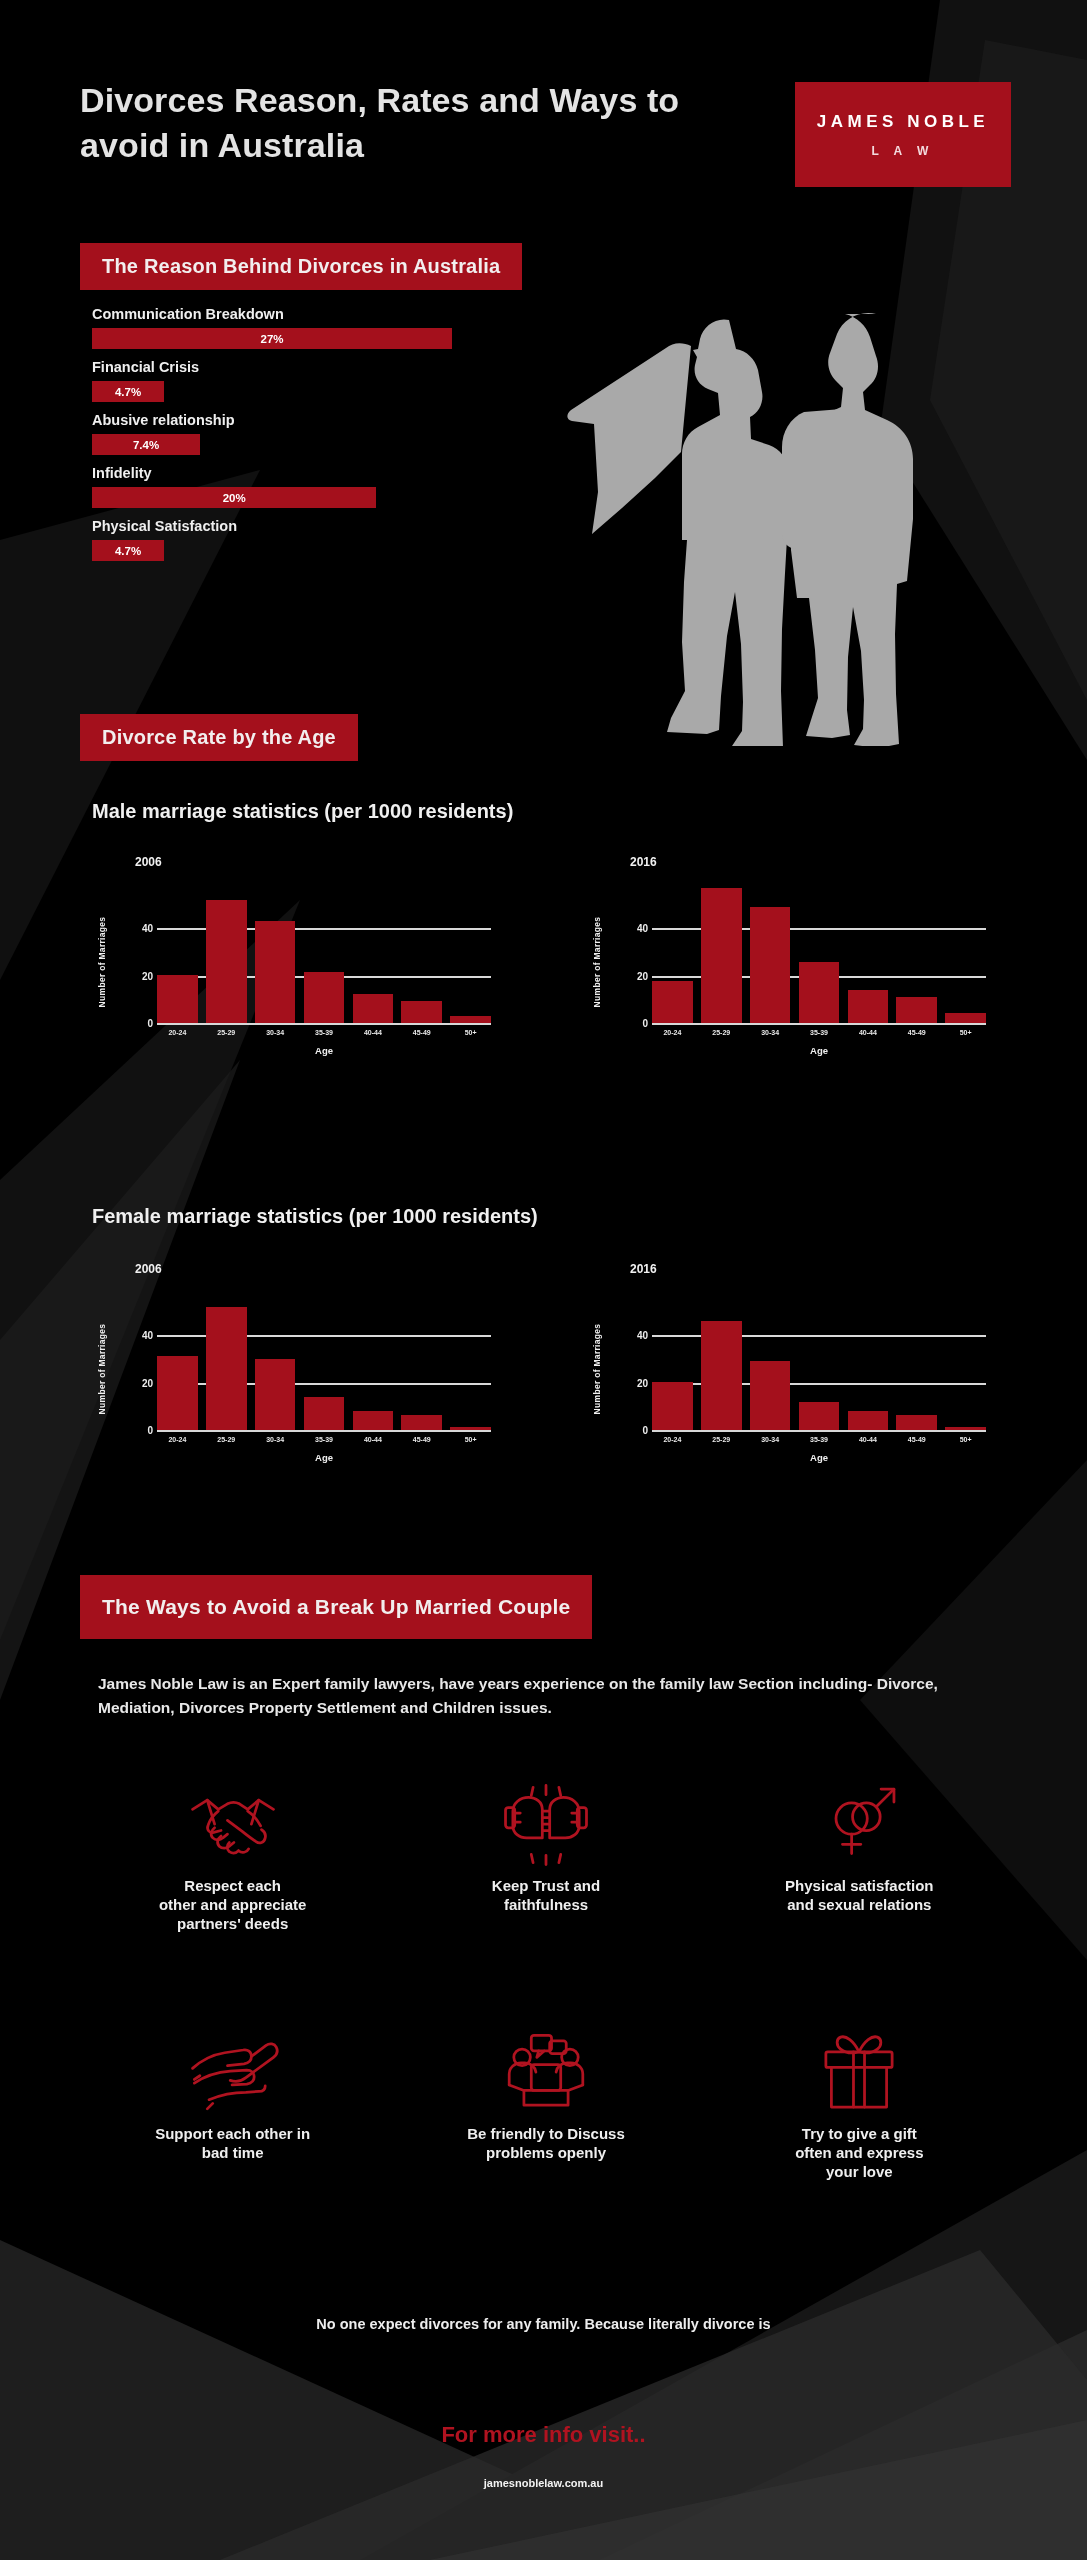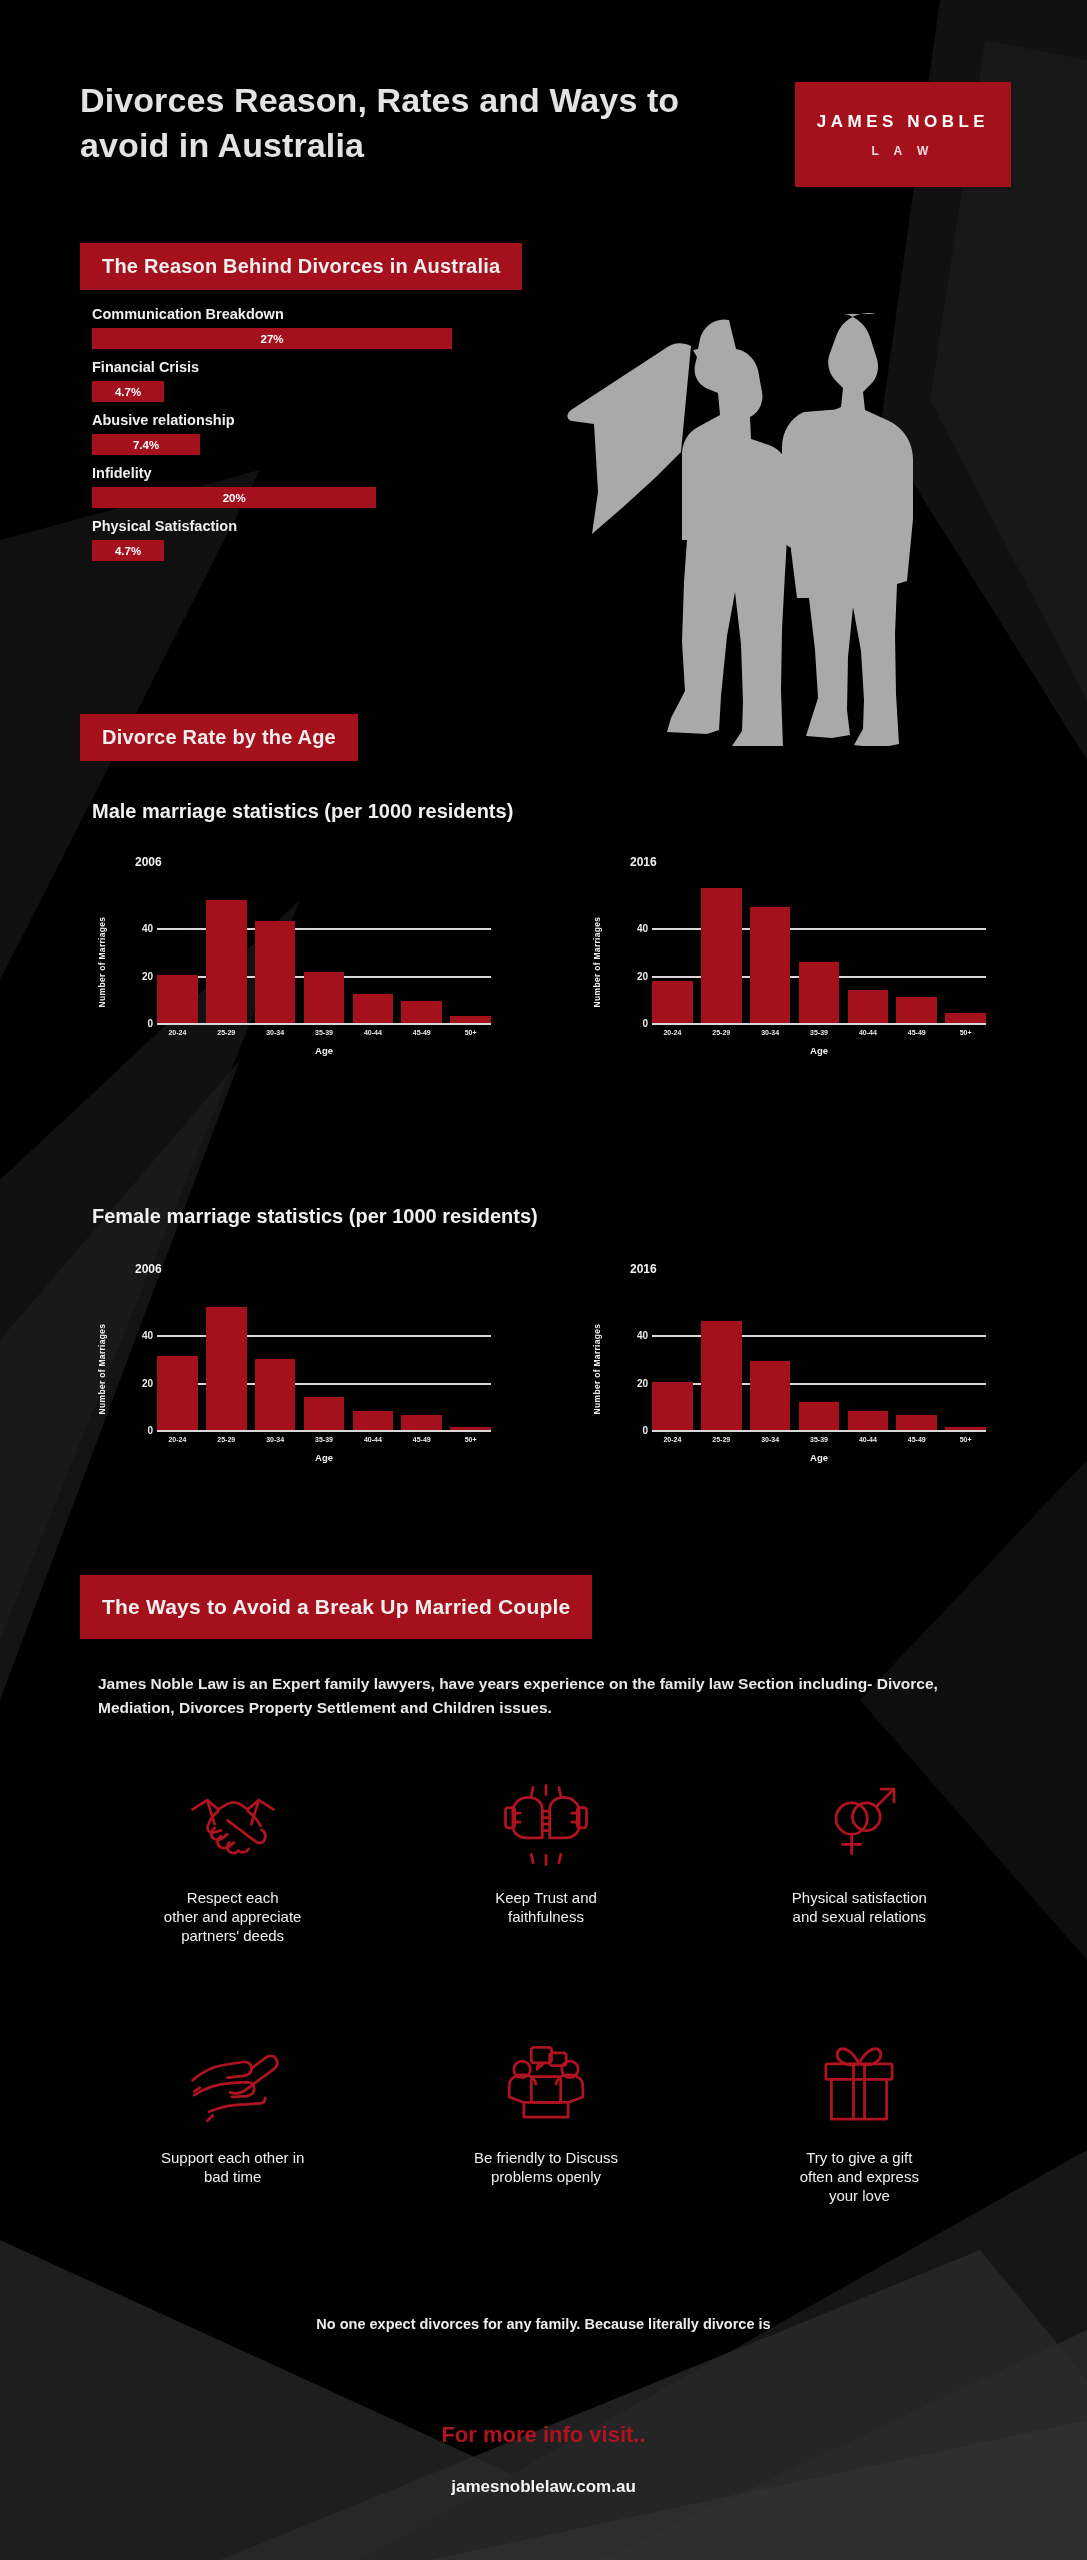--- a/index.html
+++ b/index.html
@@ -120,37 +120,37 @@
     font-size: 15.5px; font-weight: 700; line-height: 1.55; color: #e8e8e8;
   }
 
   
   .tips { position: absolute; left: 76px; top: 1782px; width: 940px; }
   .tips-row { display: flex; }
   .tip { width: 33.333%; display: flex; flex-direction: column; align-items: center; }
   .tip-icon { width: 92px; height: 86px; }
   .tip-icon svg { width: 100%; height: 100%; display: block; }
   .tip-label {
-    margin-top: 20px; text-align: center; font-size: 15px; font-weight: 400;
+    margin-top: 8px; text-align: center; font-size: 15px; font-weight: 700;
     line-height: 1.28; color: #efefef; white-space: pre-line;
   }
   #tips-row-2 { margin-top: 96px; }
 
   
   .footer-note {
     position: absolute; left: 0; right: 0; top: 2316px; text-align: center;
     font-size: 14.5px; font-weight: 700; color: #ededed;
   }
   .footer-cta {
     position: absolute; left: 0; right: 0; top: 2422px; text-align: center;
     font-size: 22px; font-weight: 700; color: #b01320;
   }
   .footer-url {
     position: absolute; left: 0; right: 0; top: 2477px; text-align: center;
-    font-size: 17px; font-weight: 700; color: #f4f4f4;
+    font-size: 11px; font-weight: 700; color: #f4f4f4;
   }
 </style>
 </head>
 <body>
 
 <div class="bg">
   <svg viewBox="0 0 1087 2560" preserveAspectRatio="none">
     <rect x="0" y="0" width="1087" height="2560" fill="#000000"></rect>
     <path d="M1087 0 L1087 760 L880 430 L940 0 Z" fill="#111111"></path>
     <path d="M1087 60 L1087 700 L930 400 L985 40 Z" fill="#1a1a1a" opacity=".85"></path>

